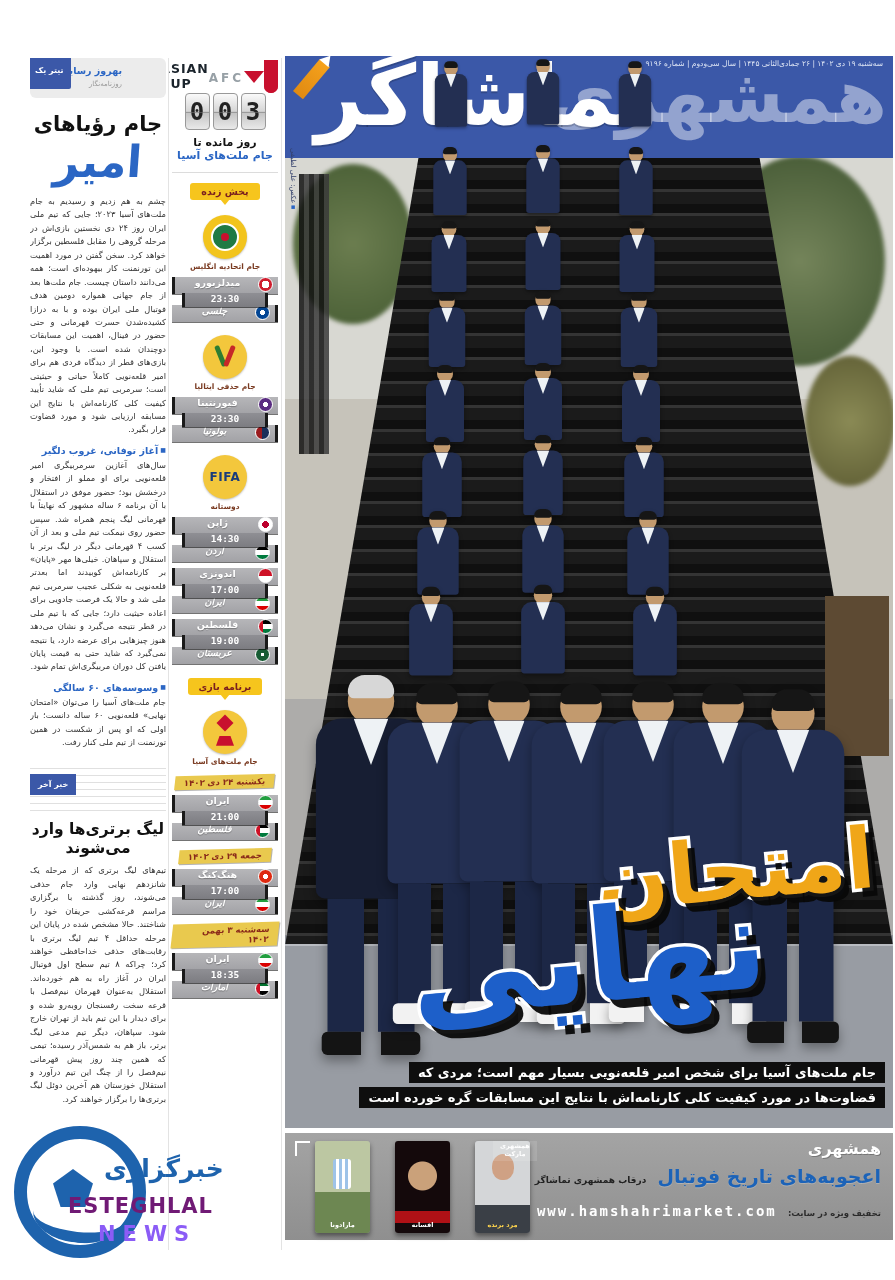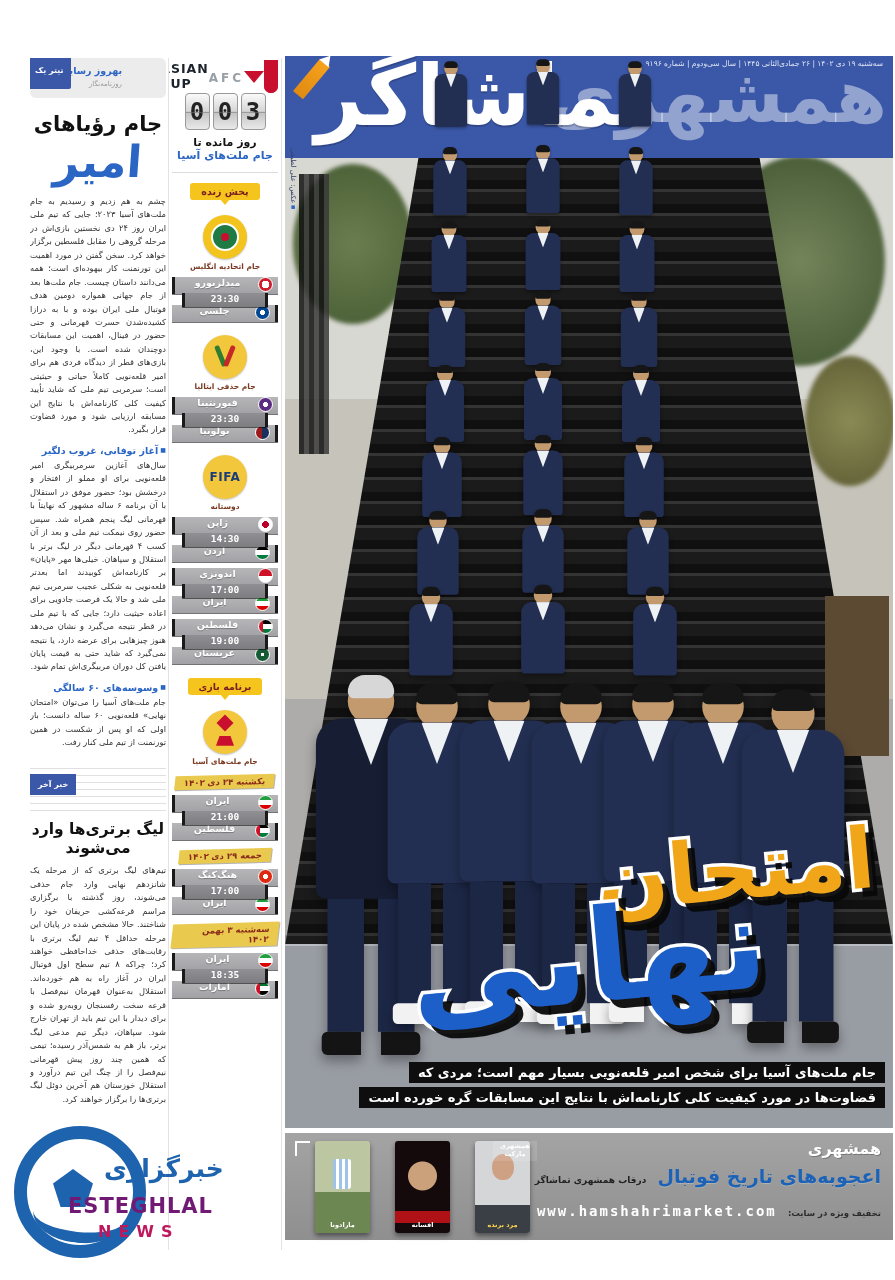--- a/index.html
+++ b/index.html
@@ -63,21 +63,21 @@
   .acup::before{content:'';position:absolute;left:50%;top:7px;width:12px;height:12px;background:#c8102e;
                 transform:translateX(-50%) rotate(45deg);}
   .acup::after{content:'';position:absolute;left:50%;bottom:8px;transform:translateX(-50%);width:18px;height:10px;
                background:#c8102e;clip-path:polygon(20% 0,80% 0,100% 100%,0 100%);}
   .comp-cap{font-size:7.5px;font-weight:700;color:#7a3b22;margin-top:3px;}
   .match{margin-top:6px;}
   .bar{position:relative;height:17px;background:linear-gradient(180deg,#b6b6b9,#a2a2a6);display:flex;
        gap:3px;color:#fff;font-weight:700;font-size:9.5px;padding:0 5px;
        box-shadow:0 1px 0 rgba(0,0,0,.55);}
   .bar.home{border-left:3px solid #1a1a1a;}
-  .bar.away{border-right:3px solid #1a1a1a;margin-top:-2px;}
+  .bar.away{border-right:3px solid #1a1a1a;margin-top:-2px;font-style:italic;}
   .tname{flex:1;text-align:center;text-shadow:0 1px 1px rgba(0,0,0,.3);}
   .bar.time{height:14px;width:66%;margin:-1px auto -1px;background:linear-gradient(180deg,#8f8f94,#7c7c81);
             justify-content:center;direction:ltr;font-family:"DejaVu Sans Mono",monospace;font-size:9.5px;z-index:1;
             border-left:3px solid #1a1a1a;border-right:3px solid #1a1a1a;}
   .flag{width:13px;height:13px;border-radius:50%;border:1px solid #fff;flex:0 0 13px;background:#ccc;}
   .f-mid{background:radial-gradient(circle,#fff 0 40%,#d01e2f 41%);}
   .f-che{background:radial-gradient(circle,#fff 0 25%,#034694 26%);}
   .f-fio{background:radial-gradient(circle,#fff 0 25%,#5a2d82 26%);}
   .f-bol{background:linear-gradient(90deg,#9a1b1e 50%,#1a2f5a 50%);}
   .f-jpn{background:radial-gradient(circle,#bc002d 0 35%,#fff 36%);}
@@ -173,21 +173,21 @@
   
   .watermark{position:absolute;left:6px;top:1122px;width:240px;height:158px;z-index:9;}
   .ball{position:absolute;left:8px;top:4px;width:132px;height:132px;border:13px solid #1e63ad;border-radius:50%;
         background:#fff;box-sizing:border-box;}
   .ball::before{content:'';position:absolute;left:26px;top:30px;width:40px;height:38px;background:#1e63ad;
                 clip-path:polygon(50% 0,100% 38%,81% 100%,19% 100%,0 38%);}
   .ball::after{content:'';position:absolute;left:6px;bottom:2px;width:92px;height:44px;border:none;
                border-bottom:11px solid #1e63ad;border-radius:50%;transform:rotate(6deg);}
   .wm-fa{position:absolute;left:98px;top:32px;color:#1e63ad;font-size:25px;font-weight:900;}
   .wm-en{position:absolute;left:62px;top:72px;color:#701a75;font-size:21px;font-weight:900;letter-spacing:1px;direction:ltr;}
-  .wm-news{position:absolute;left:92px;top:100px;color:#be185d;font-size:16px;font-weight:900;letter-spacing:7px;direction:ltr;}
+  .wm-news{position:absolute;left:92px;top:100px;color:#8b5cf6;font-size:21px;font-weight:900;letter-spacing:7px;direction:ltr;}
 </style>
 </head>
 <body>
 
 <div class="page">
 
   <div class="col1">
     <div class="authorbox">
       <span class="aname">بهروز رسایلی</span>
       <span class="arole">روزنامه‌نگار</span>

